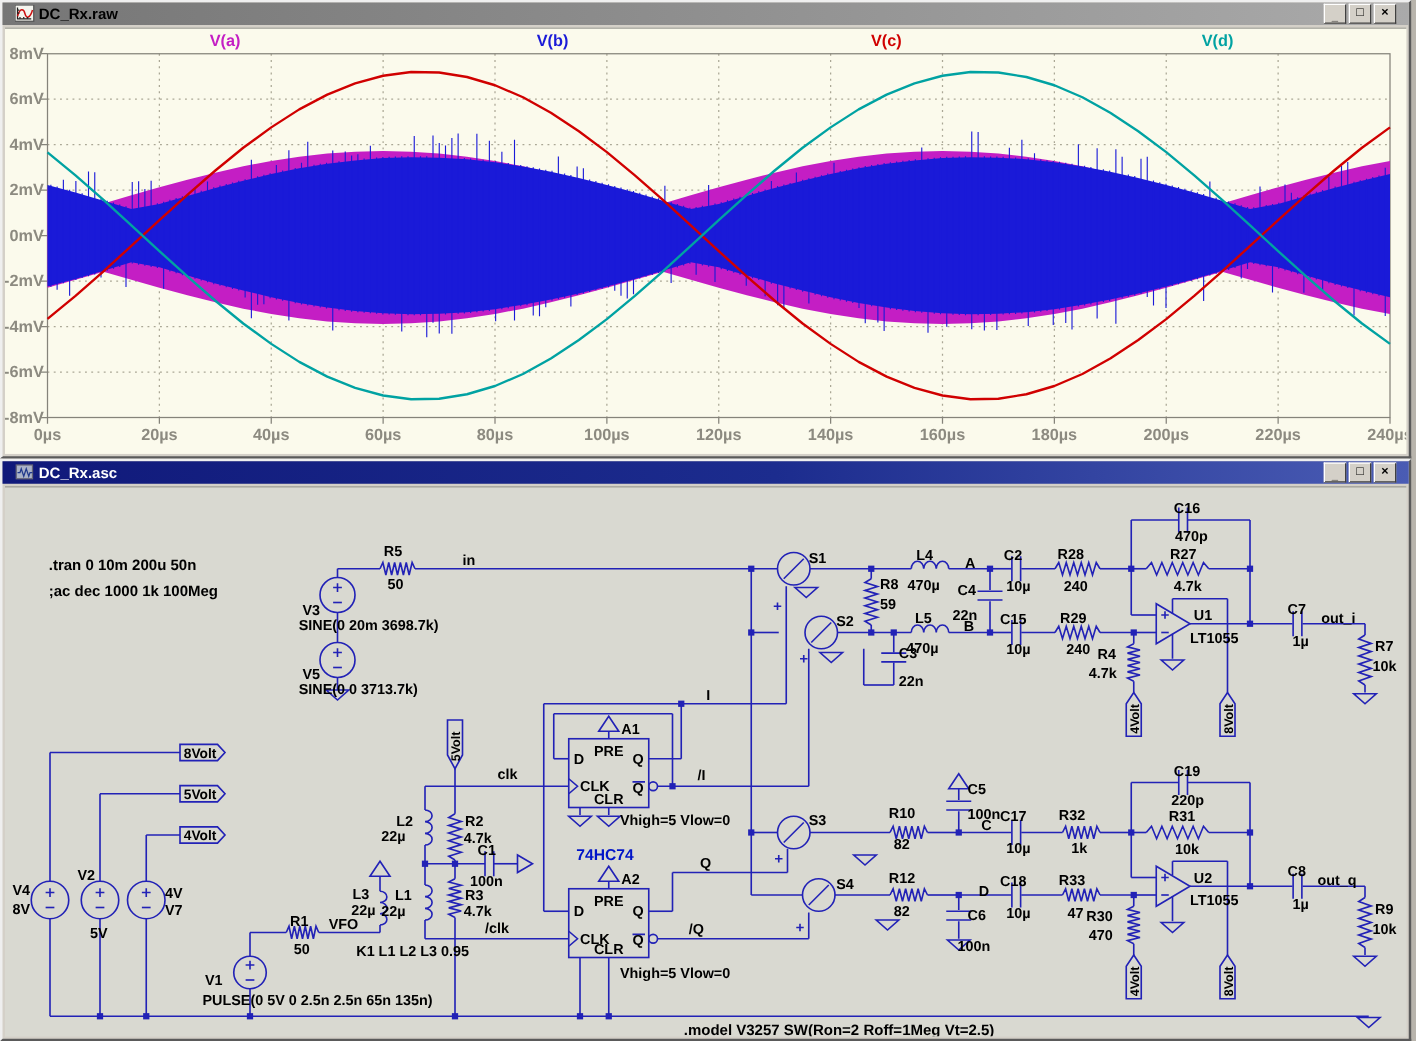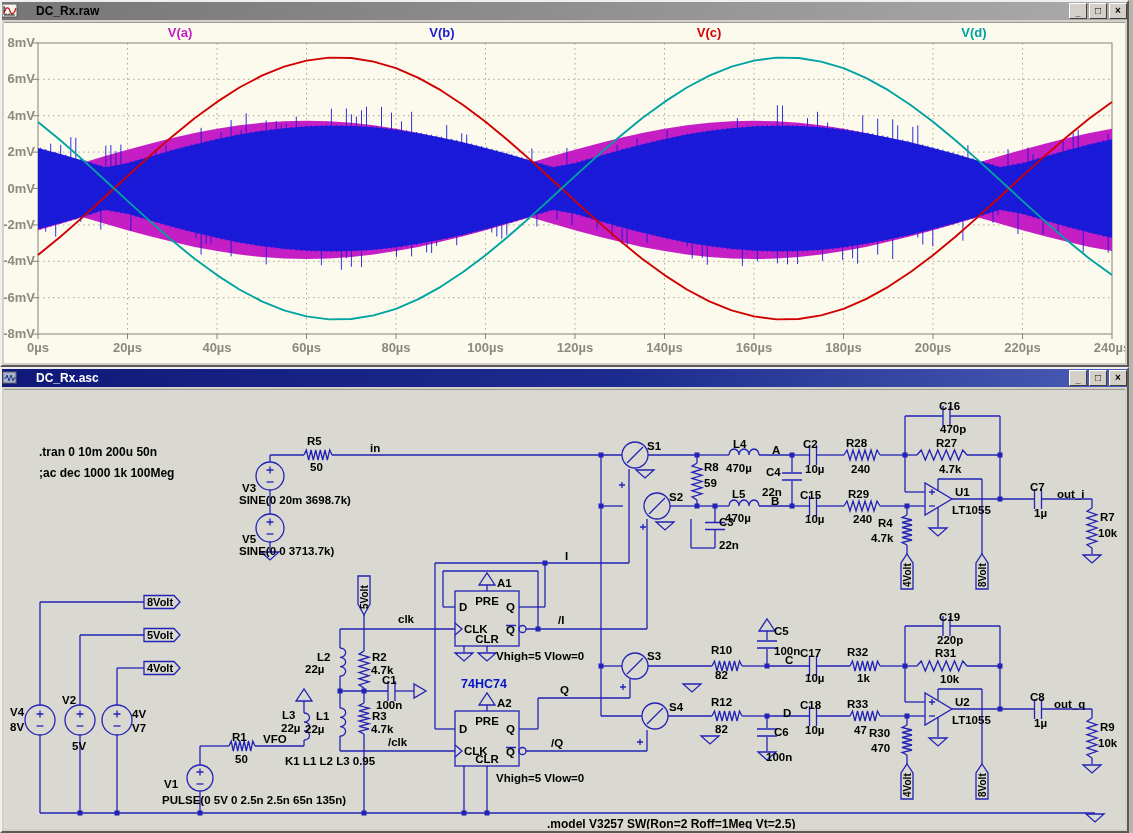--- a/index.html
+++ b/index.html
@@ -1,20 +1,20 @@
 <!DOCTYPE html>
 <html><head>
 <meta charset="utf-8">
 <style>
   html,body{margin:0;padding:0;background:#9a968e;}
   .screen{position:relative;width:1133px;height:833px;background:#b8b4ac;font-family:"Liberation Sans",sans-serif;overflow:hidden;}
   .win{position:absolute;left:0;width:1129px;background:#d4d0c8;border:2px solid;border-color:#efefef #5a5a5a #5a5a5a #efefef;box-sizing:border-box;}
   .win-raw{top:0;height:367px;}
   .win-asc{top:367px;height:466px;}
-  .tb{height:18px;display:flex;align-items:center;padding:0 0;gap:18px;}
+  .tb{height:18px;display:flex;align-items:center;padding:0 10px;gap:3px;}
   .tb-raw{background:linear-gradient(90deg,#767676,#8a8a8a 40%,#aaaaaa);}
   .tb-asc{background:linear-gradient(90deg,#10197a,#1c2c8e 55%,#4a5cb4);}
   .tbtitle{font-size:12px;font-weight:bold;}
   .tb-raw .tbtitle{color:#000;}
   .tb-asc .tbtitle{color:#fff;}
   .tbicon{width:16px;height:14px;display:inline-flex;}
   .tbbtns{margin-left:auto;display:flex;gap:2px;}
   .tbtn{width:16px;height:14px;background:#d4d0c8;border:1px solid;border-color:#ffffff #404040 #404040 #ffffff;
         display:flex;align-items:center;justify-content:center;font-size:10px;font-weight:bold;color:#000;line-height:10px;}
   .tbtn.minb{align-items:flex-end;font-size:9px;}

